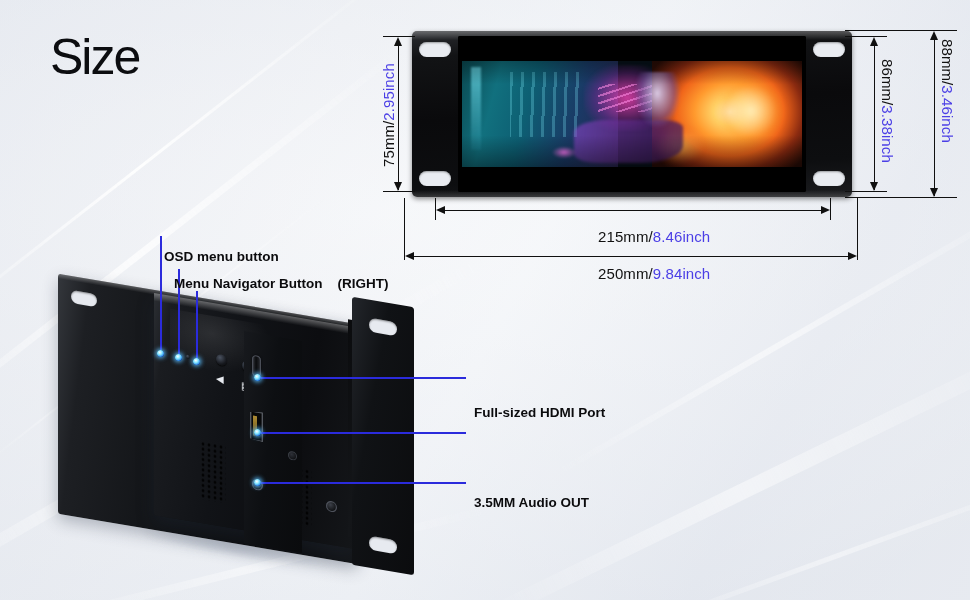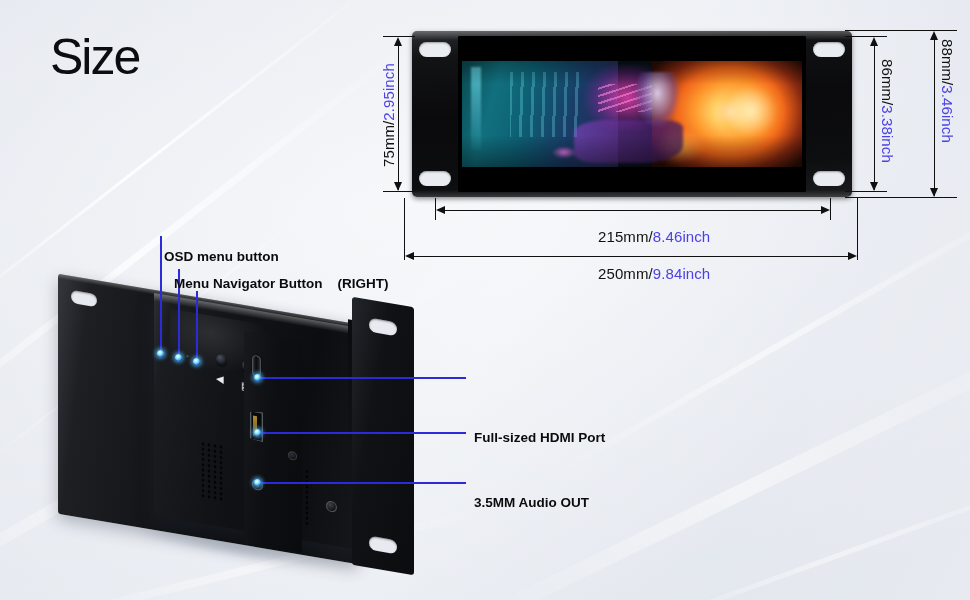--- a/index.html
+++ b/index.html
@@ -305,19 +305,19 @@
 
   <div class="callout" style="left:174px;top:276px;">Menu Navigator Button    (RIGHT)</div>
   <div class="lead" style="left:196px;top:291px;width:1.6px;height:68px;"></div>
   <div class="dot" style="left:193px;top:358px;"></div>
 
   <div class="lead" style="left:258px;top:377px;width:208px;height:1.6px;"></div>
   <div class="dot" style="left:254px;top:374px;"></div>
 
   <div class="lead" style="left:258px;top:432px;width:208px;height:1.6px;"></div>
   <div class="dot" style="left:254px;top:429px;"></div>
-  <div class="callout" style="left:474px;top:430px;">Full-sized HDMI Port</div>
+  <div class="callout" style="left:474px;top:405px;">Full-sized HDMI Port</div>
 
   <div class="lead" style="left:258px;top:482px;width:208px;height:1.6px;"></div>
   <div class="dot" style="left:254px;top:479px;"></div>
   <div class="callout" style="left:474px;top:495px;">3.5MM Audio OUT</div>
 
 </div>
 
 </body></html>

